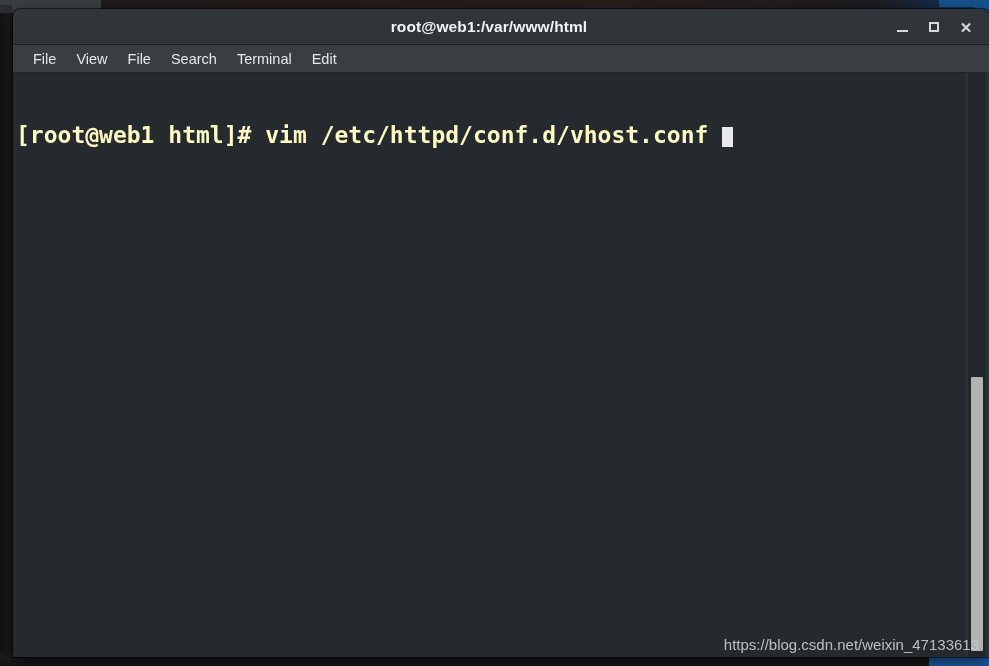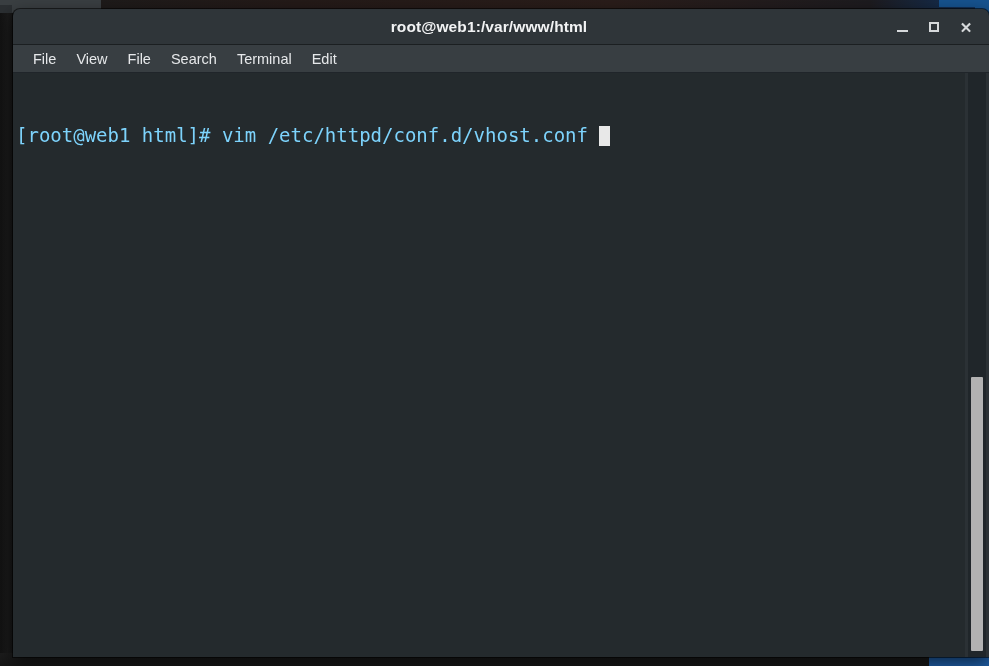--- a/index.html
+++ b/index.html
@@ -178,25 +178,25 @@
     background: #242a2d;
     overflow: hidden;
   }
   .term-screen {
     position: absolute;
     left: 0; top: 0;
     right: 24px;
     bottom: 0;
     padding: 5px 0 0 3px;
     font-family: "DejaVu Sans Mono", "Liberation Mono", monospace;
-    font-size: 19px;
+    font-size: 23px;
     line-height: 23px;
-    color: #7dd3fc;
+    color: #fef9c3;
     white-space: pre;
-    font-weight: normal;
+    font-weight: bold;
   }
   .term-line {
     display: block;
     height: 23px;
     white-space: pre;
   }
   .cursor-block {
     display: inline-block;
     width: 11px;
     height: 20px;
@@ -288,17 +288,18 @@
 
       <div class="term-screen">
         <span class="term-line"><span>[root@web1 html]# vim /etc/httpd/conf.d/vhost.conf </span><span class="cursor-block"></span></span>
       </div>
 
       <div class="term-scrollbar">
         <div class="term-scroll-trough"></div>
         <div class="term-scroll-thumb" style="top: 52%; height: 47%;"></div>
       </div>
 
+      <div class="watermark">https://blog.csdn.net/weixin_47133613</div>
 
     </div>
 
   </div>
 </div>
 
 </body></html>

